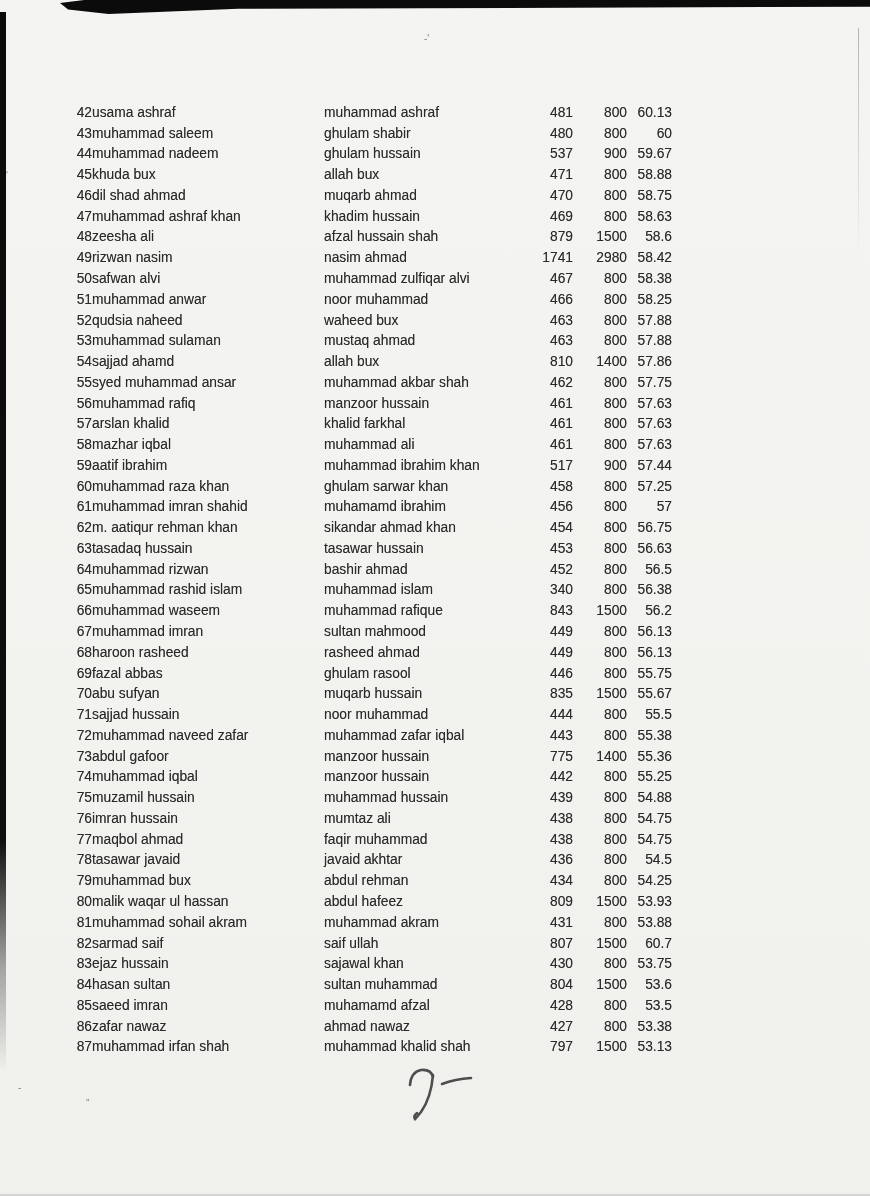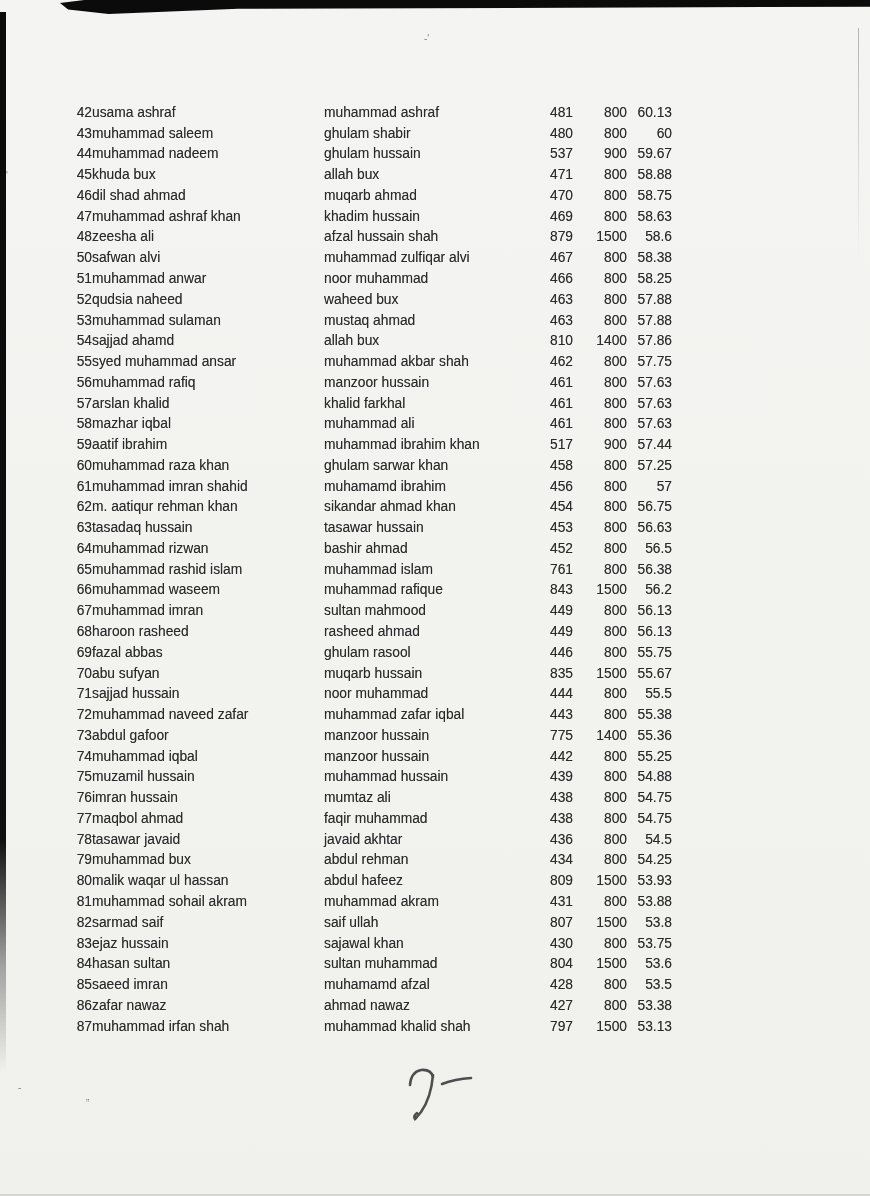--- a/index.html
+++ b/index.html
@@ -118,20 +118,28 @@
       </div>
       <div class="row">
         <span class="c c0">48</span>
         <span class="c c1">zeesha ali</span>
         <span class="c c2">afzal hussain shah</span>
         <span class="c c3">879</span>
         <span class="c c4">1500</span>
         <span class="c c5">58.6</span>
       </div>
       <div class="row">
+        <span class="c c0">49</span>
+        <span class="c c1">rizwan nasim</span>
+        <span class="c c2">nasim ahmad</span>
+        <span class="c c3">1741</span>
+        <span class="c c4">2980</span>
+        <span class="c c5">58.42</span>
+      </div>
+      <div class="row">
         <span class="c c0">50</span>
         <span class="c c1">safwan alvi</span>
         <span class="c c2">muhammad zulfiqar alvi</span>
         <span class="c c3">467</span>
         <span class="c c4">800</span>
         <span class="c c5">58.38</span>
       </div>
       <div class="row">
         <span class="c c0">51</span>
         <span class="c c1">muhammad anwar</span>
@@ -241,21 +249,21 @@
         <span class="c c1">muhammad rizwan</span>
         <span class="c c2">bashir ahmad</span>
         <span class="c c3">452</span>
         <span class="c c4">800</span>
         <span class="c c5">56.5</span>
       </div>
       <div class="row">
         <span class="c c0">65</span>
         <span class="c c1">muhammad rashid islam</span>
         <span class="c c2">muhammad islam</span>
-        <span class="c c3">761</span>
+        <span class="c c3">340</span>
         <span class="c c4">800</span>
         <span class="c c5">56.38</span>
       </div>
       <div class="row">
         <span class="c c0">66</span>
         <span class="c c1">muhammad waseem</span>
         <span class="c c2">muhammad rafique</span>
         <span class="c c3">843</span>
         <span class="c c4">1500</span>
         <span class="c c5">56.2</span>
@@ -379,21 +387,21 @@
         <span class="c c3">431</span>
         <span class="c c4">800</span>
         <span class="c c5">53.88</span>
       </div>
       <div class="row">
         <span class="c c0">82</span>
         <span class="c c1">sarmad saif</span>
         <span class="c c2">saif ullah</span>
         <span class="c c3">807</span>
         <span class="c c4">1500</span>
-        <span class="c c5">53.8</span>
+        <span class="c c5">60.7</span>
       </div>
       <div class="row">
         <span class="c c0">83</span>
         <span class="c c1">ejaz hussain</span>
         <span class="c c2">sajawal khan</span>
         <span class="c c3">430</span>
         <span class="c c4">800</span>
         <span class="c c5">53.75</span>
       </div>
       <div class="row">

